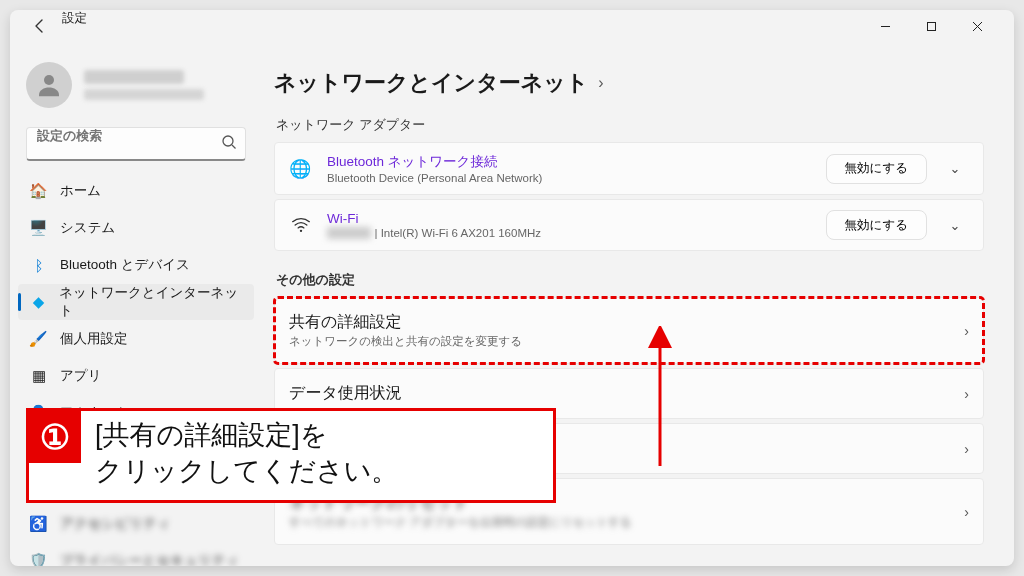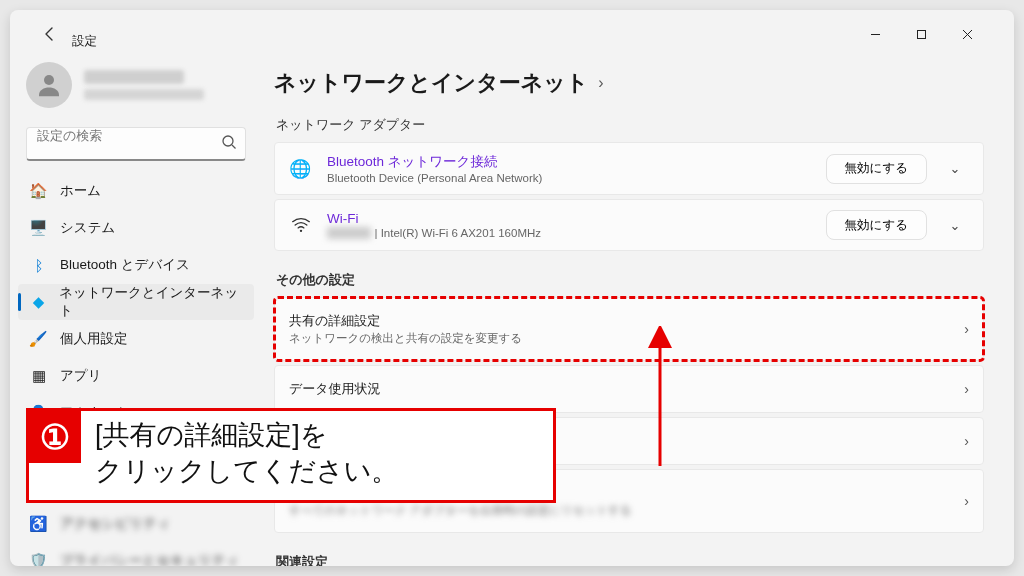--- a/index.html
+++ b/index.html
@@ -1,31 +1,31 @@
 <!DOCTYPE html>
 <html><head>
 <meta charset="utf-8">
 <style>
   * { box-sizing: border-box; margin: 0; padding: 0; font-family: "Segoe UI", "Yu Gothic UI", Meiryo, sans-serif; }
   body { background: #e8e8e8; width: 1024px; height: 576px; overflow: hidden; display:flex; align-items:center; justify-content:center;}
   .window { width: 1004px; height: 556px; background: #f3f3f3; border-radius: 8px; box-shadow: 0 4px 12px rgba(0,0,0,.15); display:flex; flex-direction:column; overflow:hidden; position:relative;}
-  .titlebar { height: 40px; display:flex; align-items:flex-end; padding: 0 24px; }
+  .titlebar { height: 40px; display:flex; align-items:flex-start; padding: 0 14px; }
   .titlebar .back { width:32px; height:32px; display:flex; align-items:center; justify-content:center; cursor:pointer; border-radius:4px;}
   .titlebar .title { font-size: 12.5px; color:#222; margin-left: 6px; }
   .winbtns { margin-left:auto; display:flex; }
   .winbtn { width:46px; height:32px; display:flex; align-items:center; justify-content:center; font-size:12px; color:#222; cursor:pointer;}
   .body { flex:1; display:flex; overflow:hidden;}
   .sidebar { width: 248px; padding: 8px 4px 8px 8px; display:flex; flex-direction:column; overflow-y:auto;}
   .profile { display:flex; align-items:center; gap:12px; padding: 4px 8px 14px 8px; }
   .avatar { width:46px; height:46px; border-radius:50%; background:#d0d0d0; display:flex; align-items:center; justify-content:center; }
   .avatar svg { width:30px; height:30px; fill:#888; }
   .profile-name { height:14px; width:100px; background:#cfcfcf; border-radius:3px; filter: blur(2px); margin-bottom:5px;}
   .profile-sub { height:11px; width:120px; background:#d5d5d5; border-radius:3px; filter: blur(2px);}
   .searchbox { margin: 4px 8px 12px 8px; position:relative; }
-  .searchbox input { width:100%; height:34px; border:1px solid #e0e0e0; border-bottom:2px solid #888; border-radius:4px; padding:0 32px 16px 10px; background:#fdfdfd; font-size:13px; outline:none;}
+  .searchbox input { width:100%; height:34px; border:1px solid #e0e0e0; border-bottom:2px solid #888; border-radius:4px; padding:0 32px 16px 10px; background:#fdfdfd; font-size:13px; outline:none;font-weight:bold;}
   .searchbox .sicon { position:absolute; right:9px; top:8px; color:#555;}
   .nav { display:flex; flex-direction:column; gap:1px; }
   .nav-item { display:flex; align-items:center; gap:12px; height:36px; padding: 0 10px 0 12px; border-radius:4px; cursor:pointer; font-size:13.5px; color:#1a1a1a; position:relative;}
   .nav-item.active { background:#eaeaea; }
   .nav-item.active::before { content:""; position:absolute; left:0; top:9px; bottom:9px; width:3px; background:#0067c0; border-radius:2px; }
   .nav-icon { width:18px; height:18px; display:flex; align-items:center; justify-content:center; font-size:15px;}
   .nav-item.blurred .nav-label { filter: blur(3px); }
   .main { flex:1; padding: 18px 30px 0 16px; overflow-y:auto; }
   .breadcrumb { display:flex; align-items:center; gap:10px; font-size:22px; font-weight:600; color:#1a1a1a; margin-bottom:18px; }
   .breadcrumb .parent { font-weight:600; cursor:pointer;}
@@ -34,21 +34,21 @@
   .card { background:#fbfbfb; border:1px solid #e8e8e8; border-radius:4px; margin-bottom:4px; display:flex; align-items:center; padding: 10px 14px; gap:14px; }
   .card .cicon { width:24px; height:24px; display:flex; align-items:center; justify-content:center; color:#333; font-size:18px;}
   .card .ctxt { flex:1; min-width:0; }
   .card .ctitle { font-size:13.5px; color:#6d28d9; }
   .card .csub { font-size:11.5px; color:#666; margin-top:1px; }
   .card .csub .blur { filter:blur(3px); display:inline-block; background:#ccc; color:transparent; border-radius:2px; padding:0 2px;}
   .pillbtn { background:#fdfdfd; border:1px solid #e1e1e1; border-radius:8px; height:30px; padding: 0 18px; font-size:12.5px; cursor:pointer; }
   .expand { width:28px; text-align:center; color:#444; cursor:pointer; font-size:13px;}
   .row { background:#fbfbfb; border:1px solid #e8e8e8; border-radius:4px; margin-bottom:4px; display:flex; align-items:center; padding: 14px 14px; gap:14px; cursor:pointer;}
   .row .rtxt { flex:1; }
-  .row .rtitle { font-size:13px; color:#1a1a1a; }
+  .row .rtitle { font-size:16px; color:#1a1a1a; }
   .row .rsub { font-size:11.5px; color:#666; margin-top:1px;}
   .row .chevr { color:#555; font-size:14px;}
   .row.blurred .rtitle,.row.blurred .rsub { filter: blur(3px);}
   .row.highlight { outline: 3px dashed #e60000; outline-offset:-2px;}
   
   .callout { position:absolute; left:16px; top:398px; width:530px; border:3px solid #e60000; background:#fff; display:flex; align-items:flex-start; z-index:30;}
   .callout .badge { width:52px; height:52px; background:#e60000; color:#fff; display:flex; align-items:center; justify-content:center; font-size:34px; font-weight:700; flex-shrink:0;}
   .callout .ctext { padding: 6px 14px 10px 14px; font-size:27px; line-height:1.35; color:#111; font-weight:500;}
   .arrow { position:absolute; z-index:25; pointer-events:none;}
   .section-head2 { font-size:13px; font-weight:600; color:#333; margin: 20px 0 8px 2px; }

